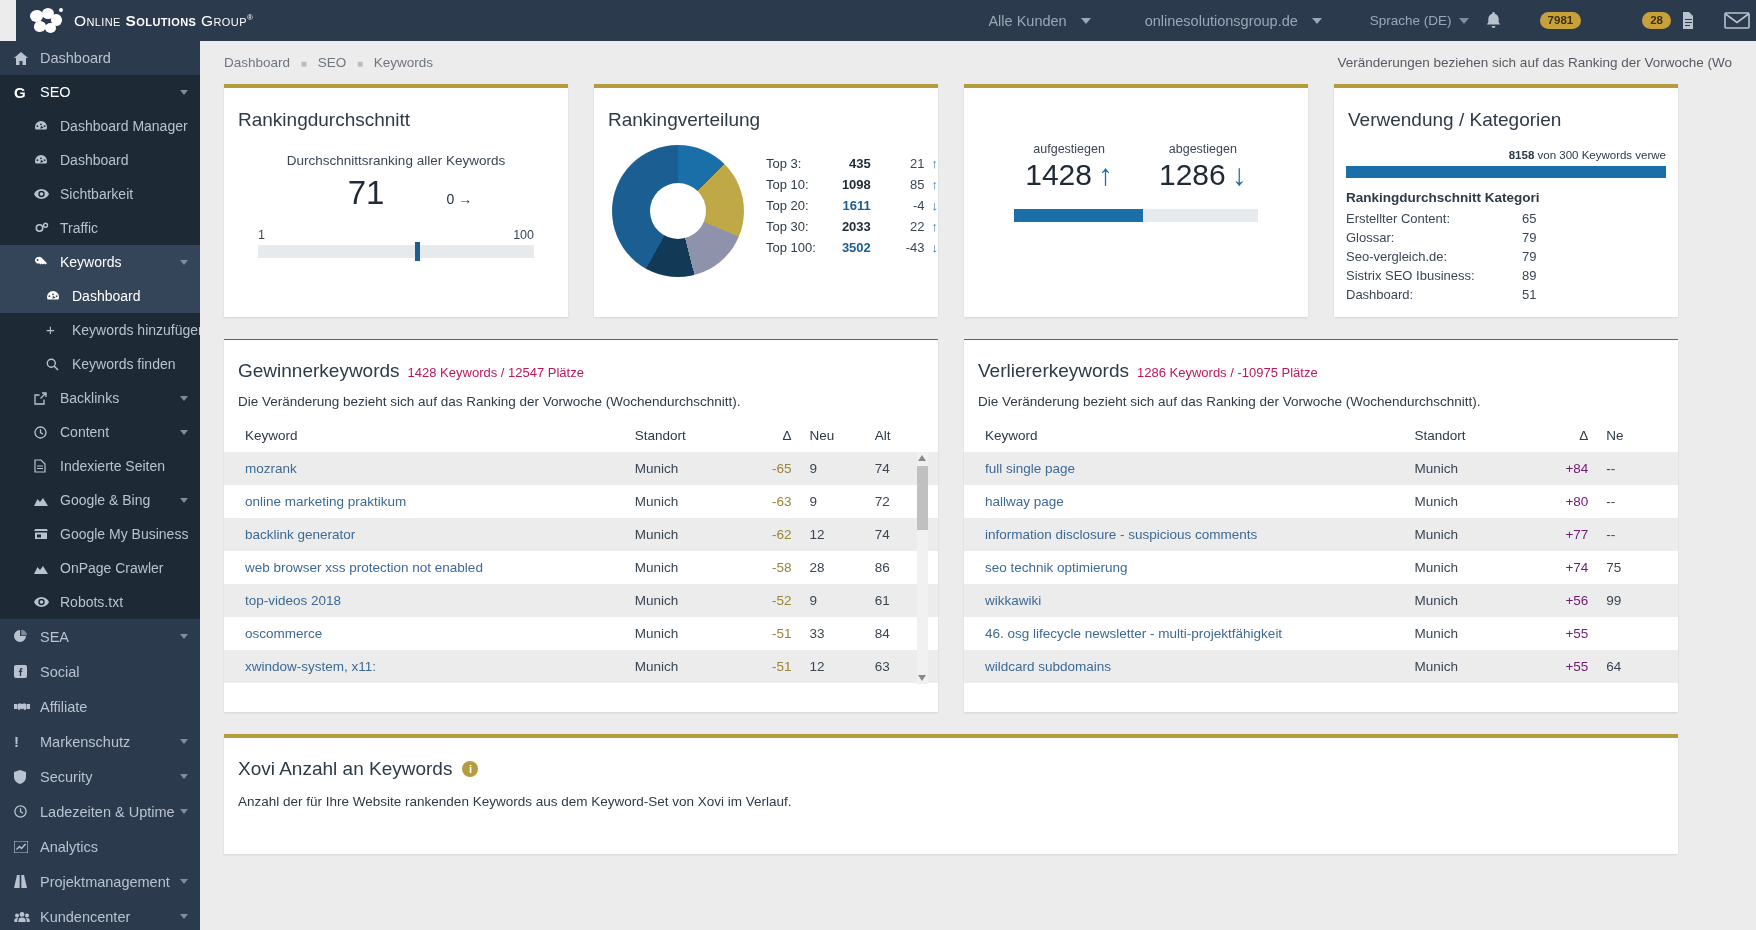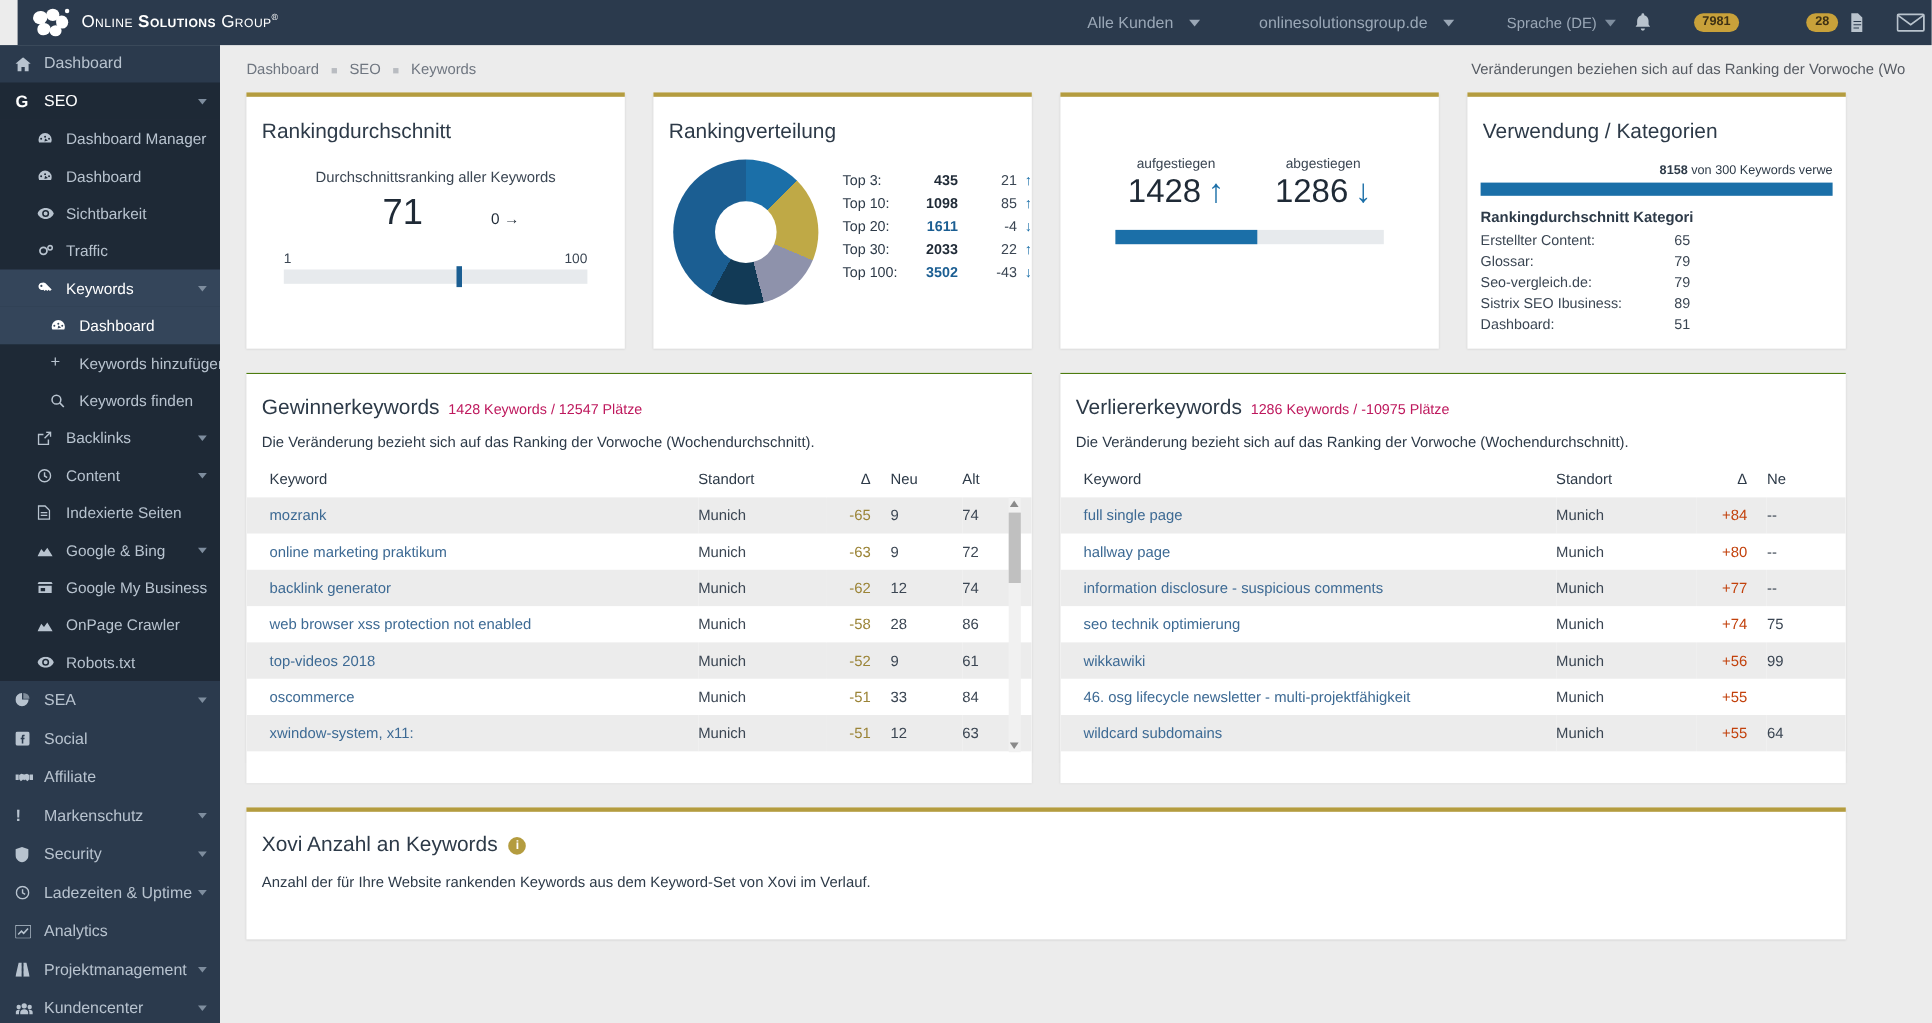--- a/index.html
+++ b/index.html
@@ -200,21 +200,21 @@
   }
   table.kw th.kwcol, table.kw td.kwcol { padding-left: 21px; width: 390px; }
   table.kw th.stdcol, table.kw td.stdcol { width: 110px; }
   table.kw th.dcol, table.kw td.dcol { width: 56px; text-align: right; padding-right: 18px;}
   table.kw th.ncol, table.kw td.ncol { width: 62px; }
   table.kw th.acol, table.kw td.acol { width: 60px; }
   table.kw td { padding: 9px 0; color: #3b4653; }
   table.kw td.kwcol a { color: #3d6a94; text-decoration: none; }
   table.kw tbody tr:nth-child(odd) { background: #ececec; }
   table.kw td.dcol.neg { color: #9b8437; }
-  table.kw td.dcol.pos { color: #c2410c; }
+  table.kw td.dcol.pos { color: #701a75; }
   .tbody-scroll {
     max-height: 232px; overflow: hidden; position: relative;
   }
   .vscroll {
     position: absolute; right: 10px; top: 0px; width: 11px; height: 232px;
     background: #f1f1f1;
   }
   .vscroll .thumb { position: absolute; top: 14px; left: 0; width: 11px; height: 64px; background: #c0c0c0; }
   .vscroll .up, .vscroll .dn {
     position:absolute; left: 1px; width: 0; height: 0;

